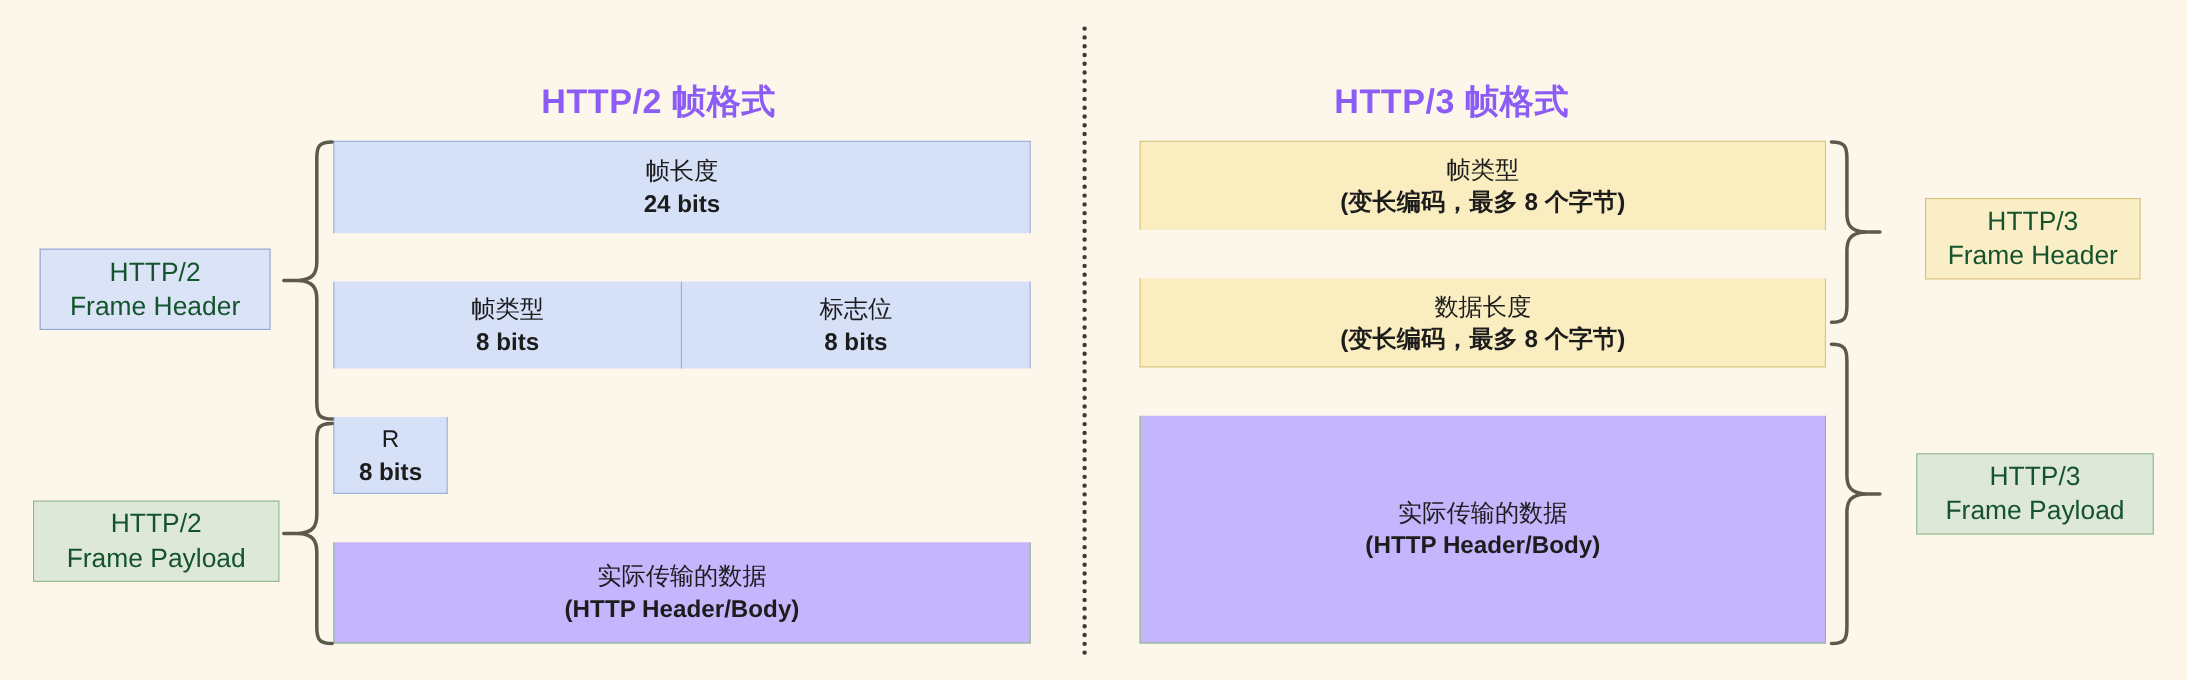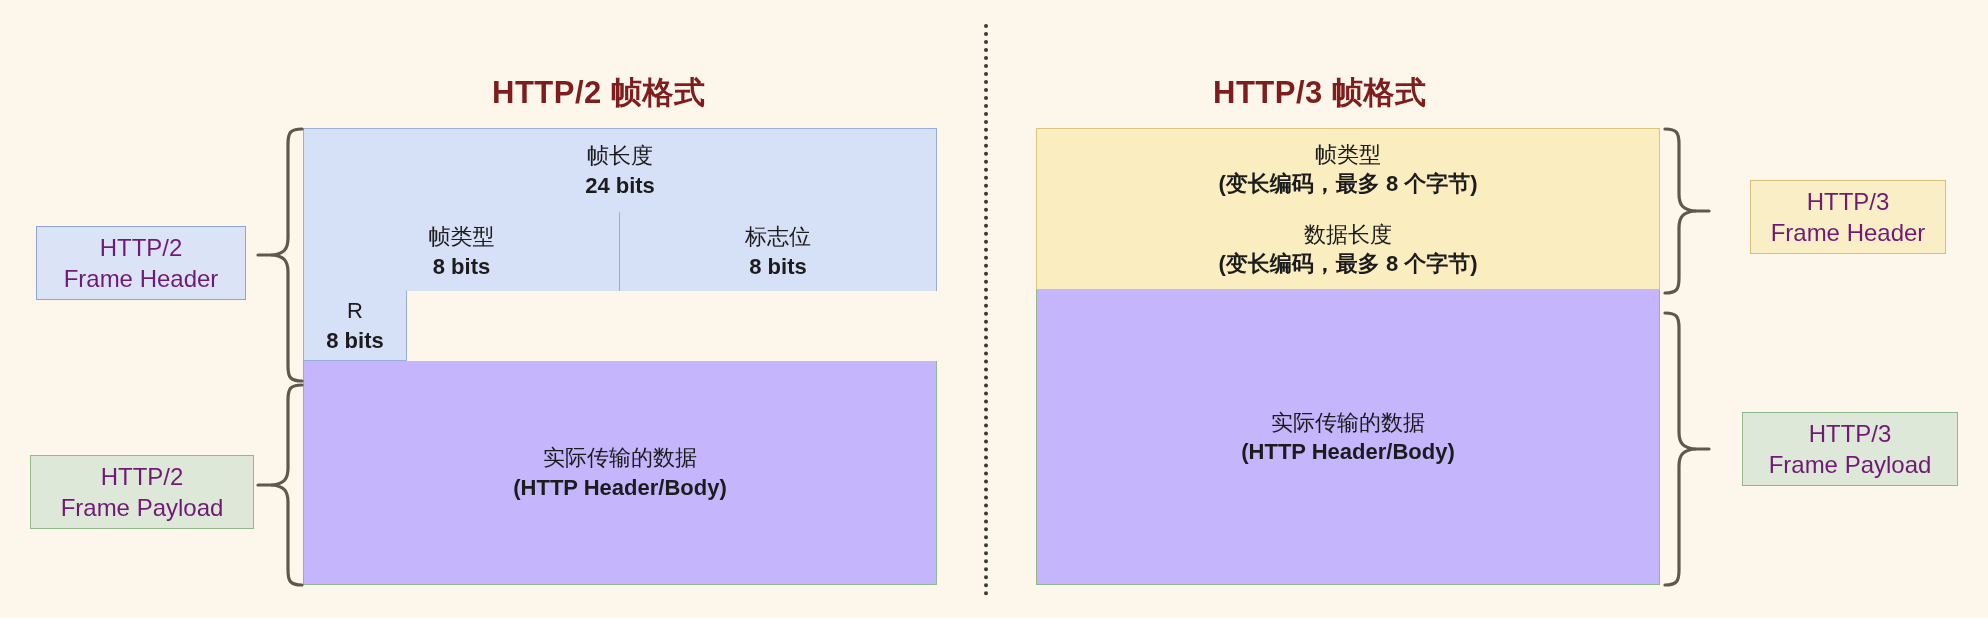--- a/index.html
+++ b/index.html
@@ -28,33 +28,34 @@
     width: 0;
     height: 572px;
     border-left: 4px dotted #3a3a3a;
   }
 
   
   .diagram-title {
     position: absolute;
     font-size: 31px;
     font-weight: bold;
-    color: #7f1d1d;
+    color: #8b5cf6;
     letter-spacing: 0.5px;
     white-space: nowrap;
   }
   #title-h2 { left: 492px; top: 72px; }
   #title-h3 { left: 1213px; top: 72px; }
 
   
   .frame-stack {
     position: absolute;
     box-sizing: border-box;
     display: flex;
     flex-direction: column;
+    gap: 44px;
   }
   #stack-h2 { left: 303px; top: 128px; width: 634px; height: 457px; }
   #stack-h3 { left: 1036px; top: 128px; width: 624px; height: 457px; }
 
   .cell {
     box-sizing: border-box;
     display: flex;
     flex-direction: column;
     align-items: center;
     justify-content: center;
@@ -108,21 +109,21 @@
   .legend-box {
     position: absolute;
     box-sizing: border-box;
     display: flex;
     flex-direction: column;
     align-items: center;
     justify-content: center;
     text-align: center;
     font-size: 24px;
     line-height: 1.3;
-    color: #701a75;
+    color: #14532d;
     padding: 6px 4px;
   }
   .legend-blue  { background: #dbe4f6; border: 1px solid #8fa4cf; }
   .legend-green { background: #dde8d8; border: 1px solid #8fb98a; }
   .legend-yellow{ background: #faeec6; border: 1px solid #d6c179; }
 
   #lbl-h2-header  { left: 36px;  top: 226px; width: 210px; height: 74px; }
   #lbl-h2-payload { left: 30px;  top: 455px; width: 224px; height: 74px; }
   #lbl-h3-header  { left: 1750px;top: 180px; width: 196px; height: 74px; }
   #lbl-h3-payload { left: 1742px;top: 412px; width: 216px; height: 74px; }

